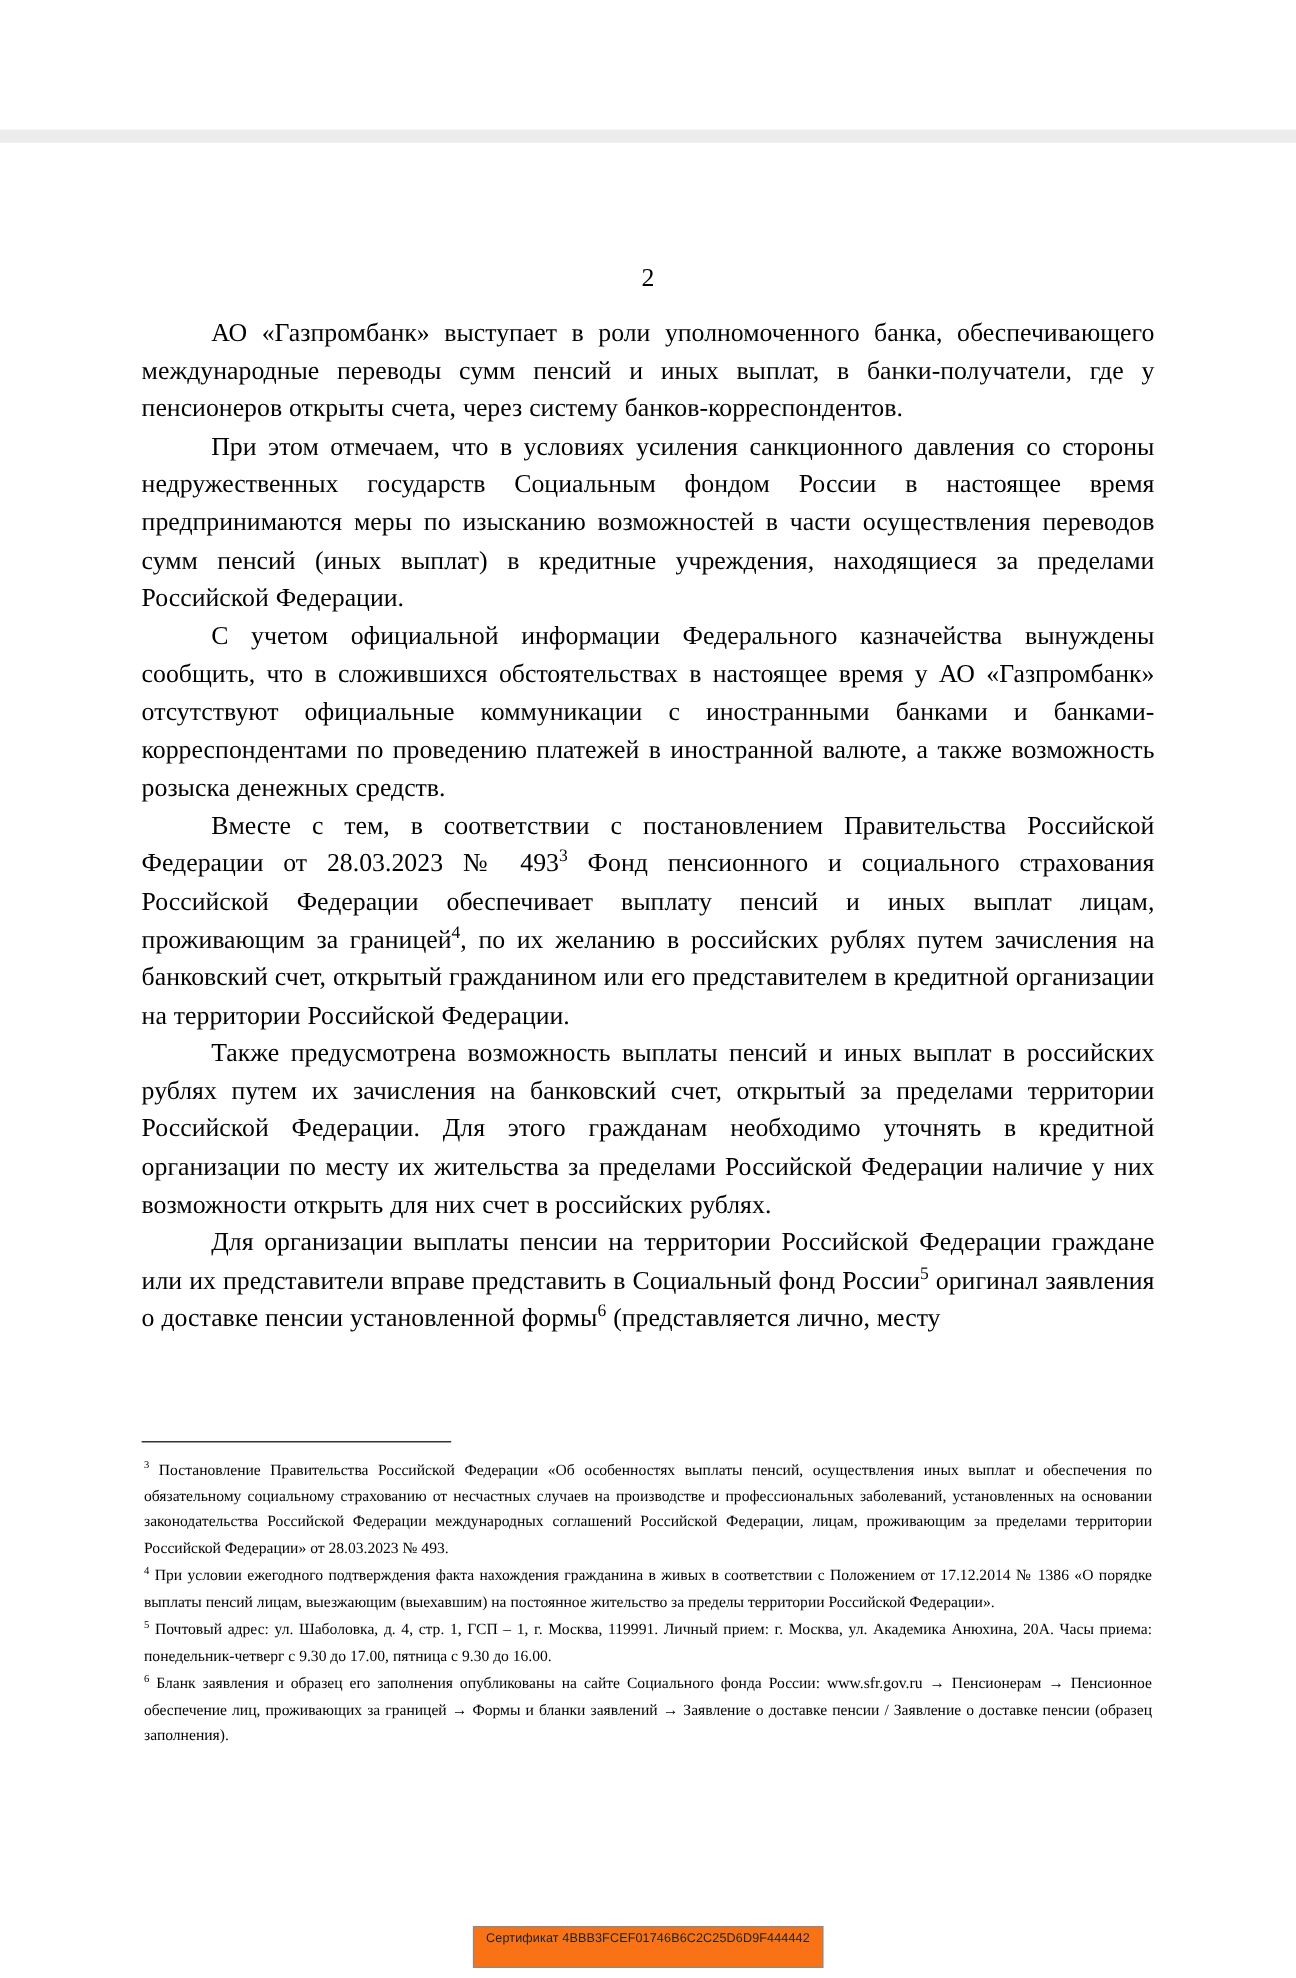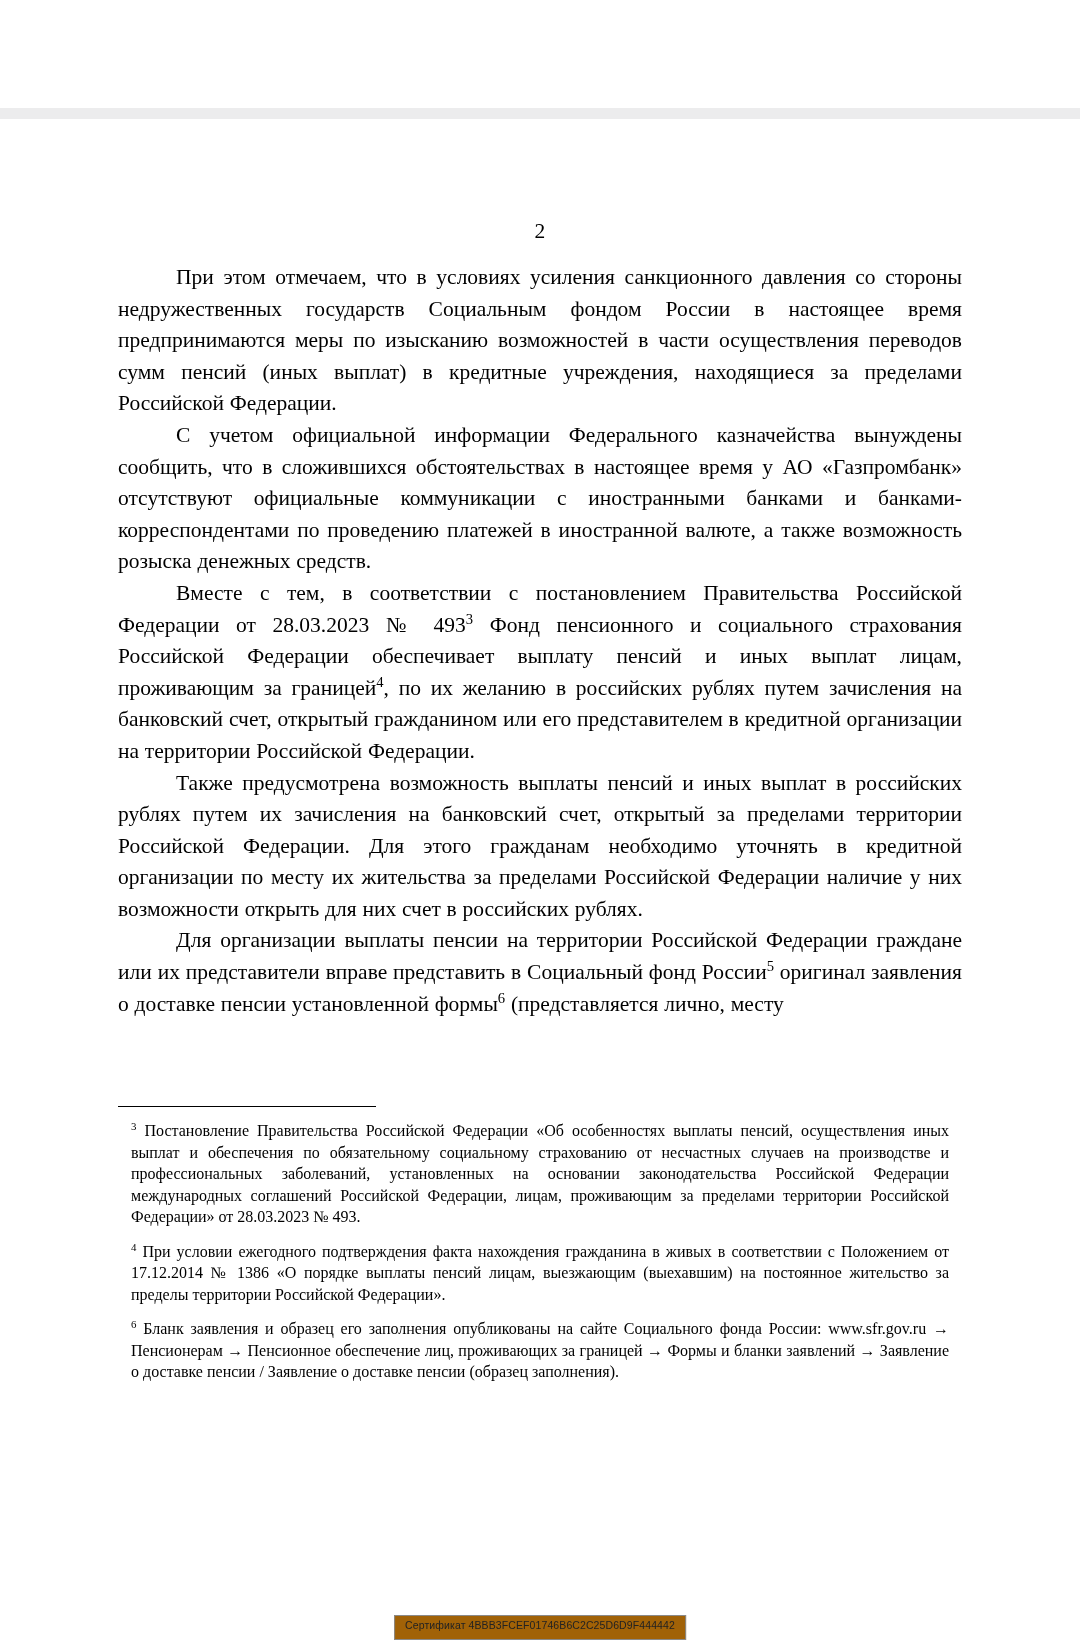--- a/index.html
+++ b/index.html
@@ -67,76 +67,78 @@
   .footnote-sep {
     margin-top: 86px;
     width: 258px;
     height: 1px;
     background: #000000;
   }
   .footnotes {
     margin-top: 12px;
   }
   p.footnote {
-    font-size: 16px;
+    font-size: 13px;
     line-height: 21.5px;
     text-align: justify;
     text-justify: inter-word;
-    margin: 13px;
+    margin: 2px;
     text-indent: 0;
   }
   sup {
     font-size: 0.68em;
     vertical-align: super;
     line-height: 0;
   }
   .cert-stamp {
     position: absolute;
     left: 50%;
     transform: translateX(-50%);
     bottom: 8px;
     border: 1px solid #8a8a8a;
-    background: #a16207;
+    background: #f97316;
     font-family: "Liberation Sans", sans-serif;
     font-size: 10.5px;
     letter-spacing: 0.1px;
     color: #222222;
-    padding: 3px 10px 8px 10px;
+    padding: 3px 10px 18px 10px;
     white-space: nowrap;
   }
   .spacer-bottom {
     height: 40px;
   }
 </style>
 </head>
 <body>
 
 <div class="page">
 
   <div class="top-strip"></div>
   <div class="top-rule"></div>
 
   <div class="content">
 
     <div class="page-number">2</div>
 
+    <p class="body-par">АО «Газпромбанк» выступает в роли уполномоченного банка, обеспечивающего международные переводы сумм пенсий и иных выплат, в банки-получатели, где у пенсионеров открыты счета, через систему банков-корреспондентов.</p>
     <p class="body-par">При этом отмечаем, что в условиях усиления санкционного давления со стороны недружественных государств Социальным фондом России в настоящее время предпринимаются меры по изысканию возможностей в части осуществления переводов сумм пенсий (иных выплат) в кредитные учреждения, находящиеся за пределами Российской Федерации.</p>
     <p class="body-par">С учетом официальной информации Федерального казначейства вынуждены сообщить, что в сложившихся обстоятельствах в настоящее время у АО «Газпромбанк» отсутствуют официальные коммуникации с иностранными банками и банками-корреспондентами по проведению платежей в иностранной валюте, а также возможность розыска денежных средств.</p>
 
     <p class="body-par"><span>Вместе с тем, в соответствии с постановлением Правительства Российской Федерации от 28.03.2023 № 493</span><sup>3</sup><span> Фонд пенсионного и социального страхования Российской Федерации обеспечивает выплату пенсий и иных выплат лицам, проживающим за границей</span><sup>4</sup><span>, по их желанию в российских рублях путем зачисления на банковский счет, открытый гражданином или его представителем в кредитной организации на территории Российской Федерации.</span></p>
 
     <p class="body-par">Также предусмотрена возможность выплаты пенсий и иных выплат в российских рублях путем их зачисления на банковский счет, открытый за пределами территории Российской Федерации. Для этого гражданам необходимо уточнять в кредитной организации по месту их жительства за пределами Российской Федерации наличие у них возможности открыть для них счет в российских рублях.</p>
 
     <p class="body-par"><span>Для организации выплаты пенсии на территории Российской Федерации граждане или их представители вправе представить в Социальный фонд России</span><sup>5</sup><span> оригинал заявления о доставке пенсии установленной формы</span><sup>6</sup><span> (представляется лично, месту</span></p>
 
     <div class="footnote-sep"></div>
 
     <div class="footnotes">
       <p class="footnote"><sup>3</sup> <span>Постановление Правительства Российской Федерации «Об особенностях выплаты пенсий, осуществления иных выплат и обеспечения по обязательному социальному страхованию от несчастных случаев на производстве и профессиональных заболеваний, установленных на основании законодательства Российской Федерации международных соглашений Российской Федерации, лицам, проживающим за пределами территории Российской Федерации» от 28.03.2023 № 493.</span></p>
       <p class="footnote"><sup>4</sup> <span>При условии ежегодного подтверждения факта нахождения гражданина в живых в соответствии с Положением от 17.12.2014 № 1386 «О порядке выплаты пенсий лицам, выезжающим (выехавшим) на постоянное жительство за пределы территории Российской Федерации».</span></p>
+      <p class="footnote"><sup>5</sup> <span>Почтовый адрес: ул. Шаболовка, д. 4, стр. 1, ГСП – 1, г. Москва, 119991. Личный прием: г. Москва, ул. Академика Анюхина, 20А. Часы приема: понедельник-четверг с 9.30 до 17.00, пятница с 9.30 до 16.00.</span></p>
       <p class="footnote"><sup>6</sup> <span>Бланк заявления и образец его заполнения опубликованы на сайте Социального фонда России: www.sfr.gov.ru → Пенсионерам → Пенсионное обеспечение лиц, проживающих за границей → Формы и бланки заявлений → Заявление о доставке пенсии / Заявление о доставке пенсии (образец заполнения).</span></p>
     </div>
 
     <div class="spacer-bottom"></div>
   </div>
 
   <div class="cert-stamp">Сертификат 4BBB3FCEF01746B6C2C25D6D9F444442</div>
 
 </div>
 

